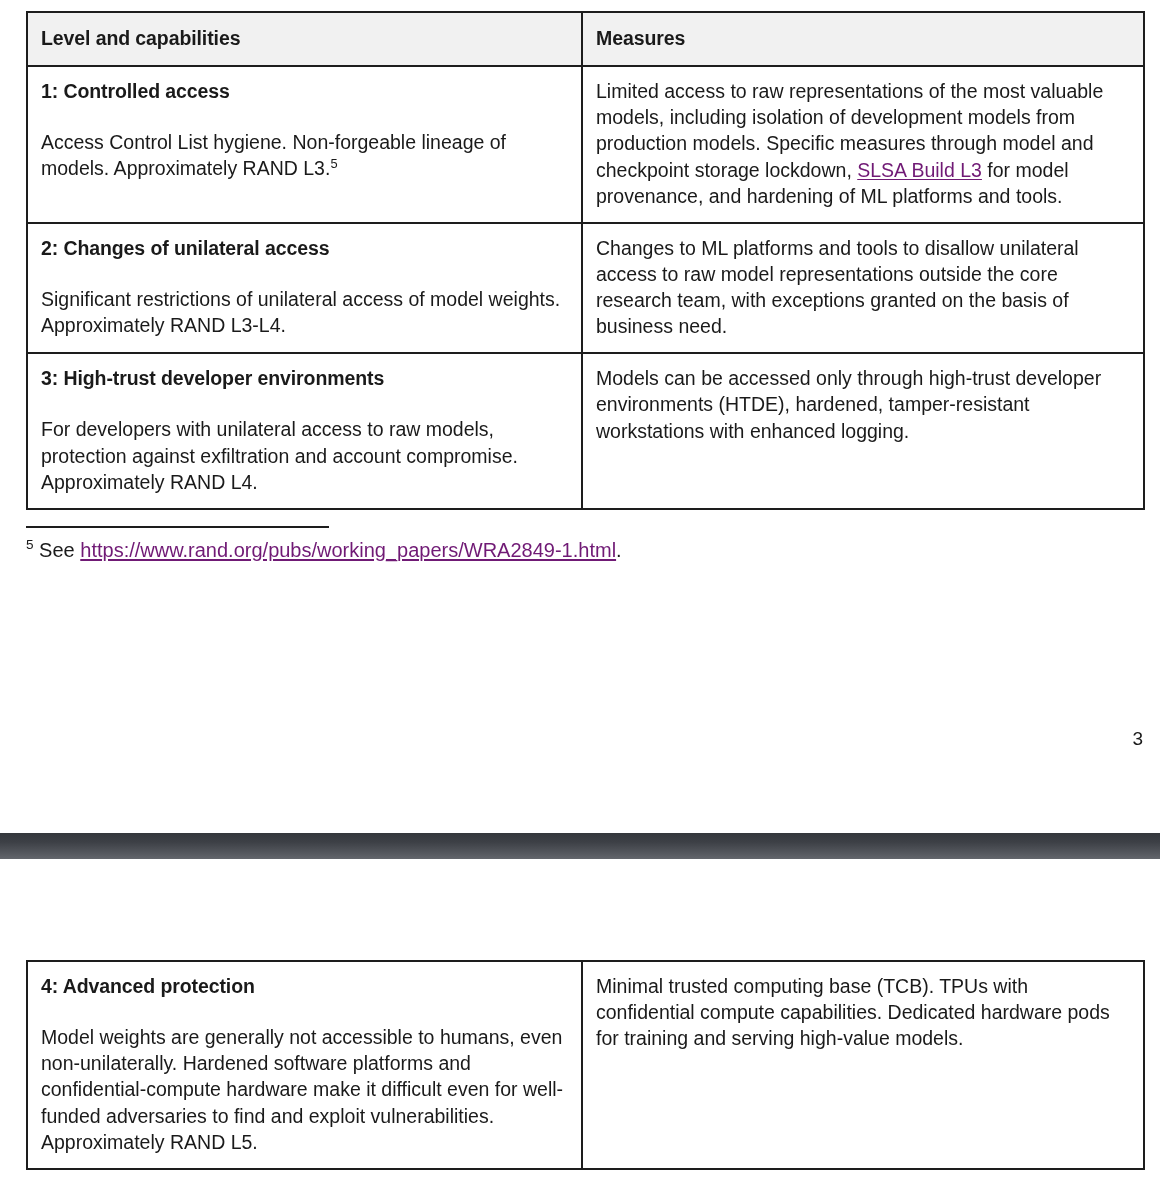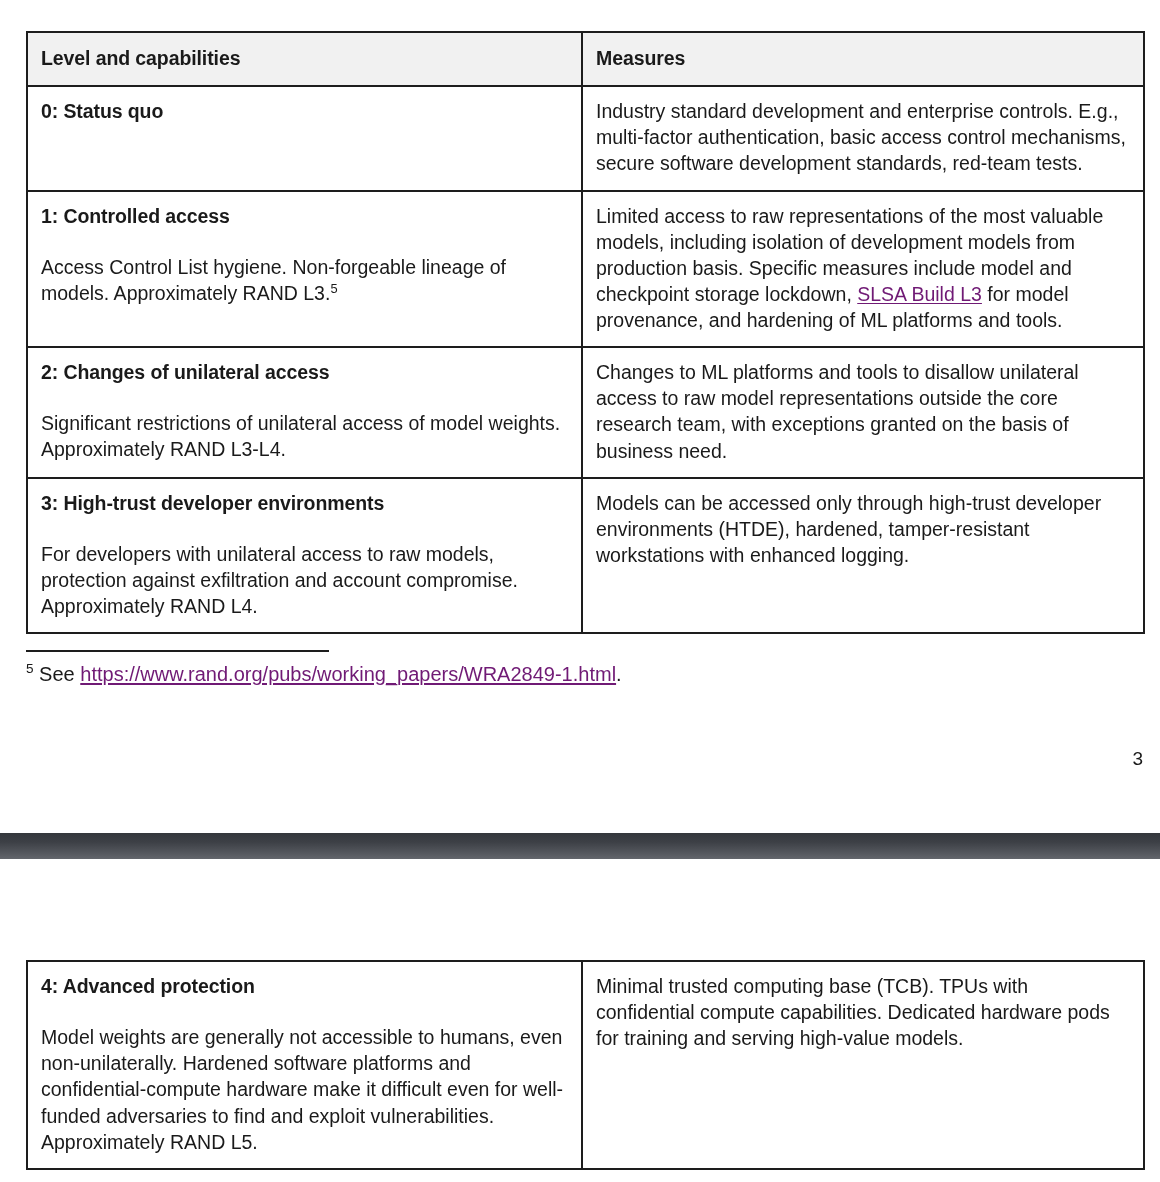--- a/index.html
+++ b/index.html
@@ -19,21 +19,20 @@
 
   .page {
     position: relative;
     box-sizing: border-box;
   }
 
   
   #page-one {
     padding: 11px 17px 16px 26px;
     height: 636px;
-    margin-top: 20px;
   }
 
   
   .doc-table {
     width: 1117px;
     border-collapse: collapse;
     table-layout: fixed;
     border: 2px solid #1d1d1d;
   }
   .doc-table col.col-level { width: 555px; }
@@ -160,36 +159,28 @@
       <col class="col-measures">
     </colgroup>
     <thead>
       <tr>
         <th>Level and capabilities</th>
         <th>Measures</th>
       </tr>
     </thead>
     <tbody>
 
-      <tr>
-        <td class="level-cell">
-          <p class="cell-heading">0: Status quo</p>
-        </td>
-        <td class="measures-cell">
-          <p class="cell-body">Industry standard development and enterprise controls. E.g., multi-factor authentication, basic access control mechanisms, secure software development standards, red-team tests.</p>
-        </td>
-      </tr>
 
       <tr>
         <td class="level-cell">
           <p class="cell-heading">1: Controlled access</p>
           <p class="cell-body"><span>Access Control List hygiene. Non-forgeable lineage of models. Approximately RAND L3.</span><sup class="fn-ref">5</sup></p>
         </td>
         <td class="measures-cell">
-          <p class="cell-body"><span>Limited access to raw representations of the most valuable models, including isolation of development models from production basis. Specific measures include model and checkpoint storage lockdown, </span><a class="doc-link" href="#">SLSA Build L3</a><span> for model provenance, and hardening of ML platforms and tools.</span></p>
+          <p class="cell-body"><span>Limited access to raw representations of the most valuable models, including isolation of development models from production models. Specific measures through model and checkpoint storage lockdown, </span><a class="doc-link" href="#">SLSA Build L3</a><span> for model provenance, and hardening of ML platforms and tools.</span></p>
         </td>
       </tr>
 
       <tr>
         <td class="level-cell">
           <p class="cell-heading">2: Changes of unilateral access</p>
           <p class="cell-body">Significant restrictions of unilateral access of model weights. Approximately RAND L3-L4.</p>
         </td>
         <td class="measures-cell">
           <p class="cell-body">Changes to ML platforms and tools to disallow unilateral access to raw model representations outside the core research team, with exceptions granted on the basis of business need.</p>

